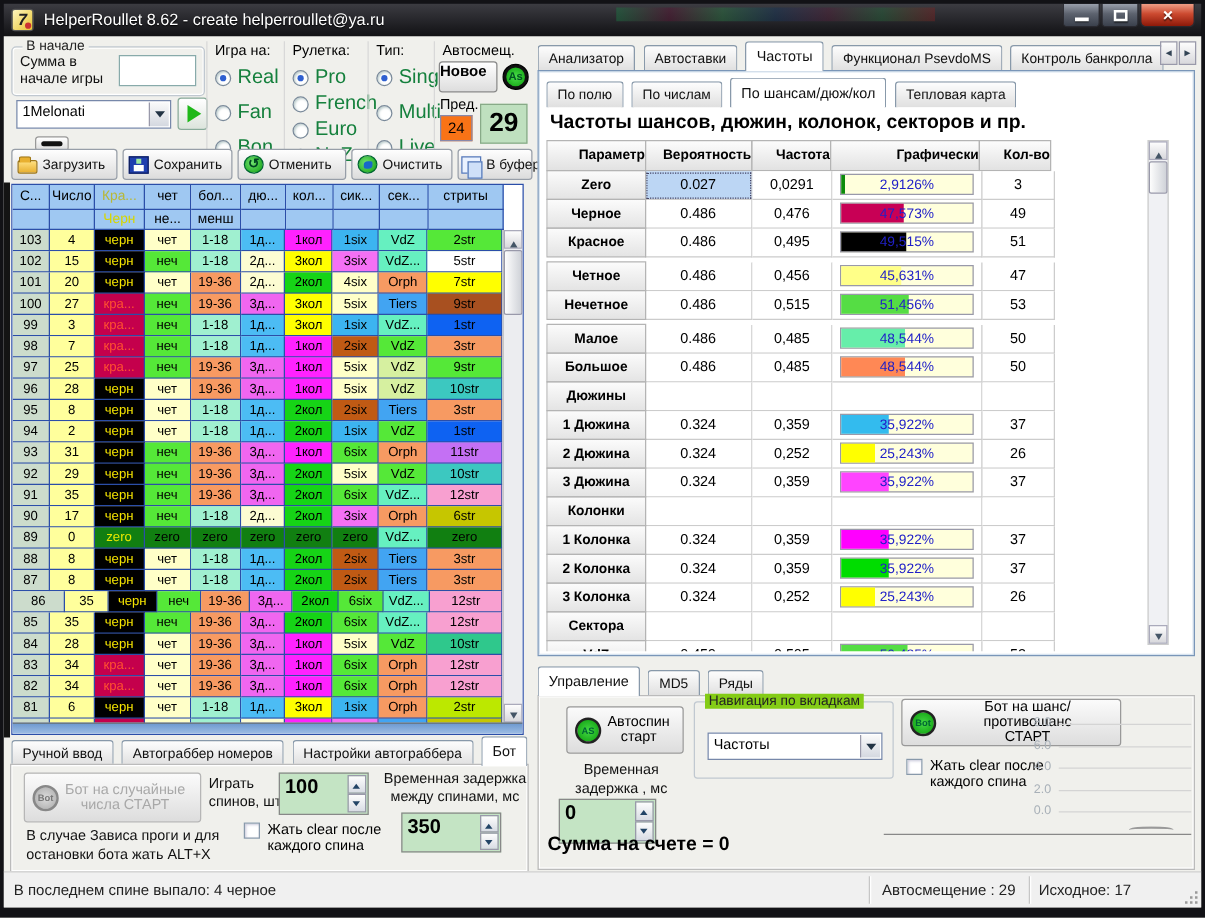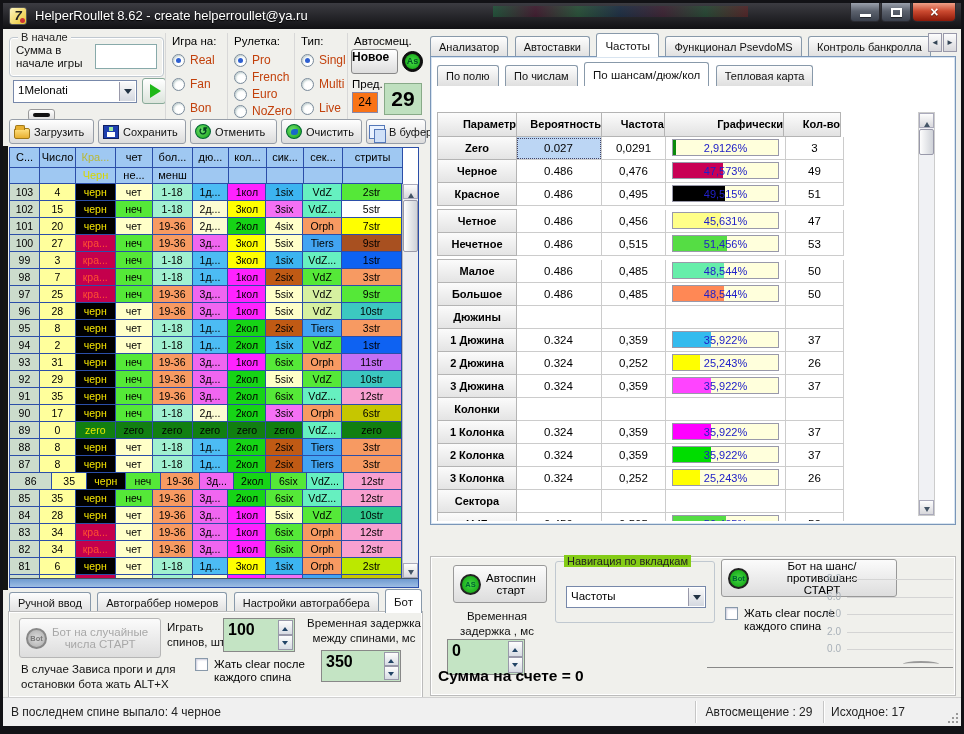--- a/index.html
+++ b/index.html
@@ -32,21 +32,21 @@
 .playbtn{position:absolute;left:139px;top:49px;width:24px;height:26px;background:linear-gradient(#fff,#dce4dc);border:1px solid #8a9;border-radius:3px}
 .playbtn i{position:absolute;left:7px;top:5px;width:0;height:0;border:7px solid transparent;border-left:11px solid #1fb819}
 .dashbtn{position:absolute;left:25px;top:80px;width:27px;height:12px;background:linear-gradient(#fff,#ddd);border:1px solid #999;border-radius:3px}
 .dashbtn i{position:absolute;left:4px;top:3px;right:4px;height:4px;background:#111;border-radius:2px}
 .rgroup{position:absolute;top:4px;height:104px;border-left:1px groove #d8d8d8}
 .rg-label{font-size:11.5px;margin:2px 0 6px 6px}
 .ropt{display:flex;align-items:center;gap:5px;margin:0 0 10px 6px}
 .rg-tight .ropt{margin-bottom:3px}
 .rb{width:13px;height:13px;border-radius:50%;background:#fff;border:1px solid #7a8a9a;box-shadow:inset 1px 1px 2px #bcc;position:relative;flex:0 0 13px}
 .rb.sel::after{content:"";position:absolute;left:3px;top:3px;width:5px;height:5px;border-radius:50%;background:#2e5fd0}
-.rlbl{font-size:12px;color:#c2410c}
+.rlbl{font-size:16px;color:#15803d}
 .g-game{left:162px;width:62px}
 .g-roul{left:224px;width:67px}
 .g-type{left:291px;width:53px}
 .g-auto{left:344px;width:78px}
 .newbtn{position:absolute;left:3px;top:16px;width:47px;height:25px;background:linear-gradient(#fff,#ddd);border:1px solid #888;border-radius:3px;font-weight:bold;font-size:12px}
 .asicon{position:absolute;left:54px;top:18px;width:21px;height:21px;border-radius:50%;background:#111;border:1px solid #000}
 .asicon b{position:absolute;left:2px;top:2px;right:2px;bottom:2px;border-radius:50%;background:radial-gradient(#4ae04a,#0d9c0d);color:#093;font-size:9px;font-weight:bold;text-align:center;line-height:15px;color:#052}
 .prevlbl{position:absolute;left:4px;top:45px;font-size:11.5px}
 .box24{position:absolute;left:4px;top:59px;width:26px;height:21px;background:#f97316;border:1px solid #88a;font-size:12px;text-align:center;line-height:19px}
 .box29{position:absolute;left:36px;top:50px;width:38px;height:32px;background:#bfe0bf;border:1px solid #8a8;font-size:21px;font-weight:bold;text-align:center;line-height:30px}
@@ -628,20 +628,21 @@
     <div class="rtab-arrow" style="left:925px">◄</div>
     <div class="rtab-arrow" style="left:940px">►</div>
 
     <div class="rpanel">
       <div class="subtabs">
         <div class="tab">По полю</div>
         <div class="tab">По числам</div>
         <div class="tab active">По шансам/дюж/кол</div>
         <div class="tab">Тепловая карта</div>
       </div>
+      <div class="ftitle">Частоты шансов, дюжин, колонок, секторов и пр.</div>
       <div class="freqtable">
         <div class="fhead">
           <div class="fh" style="width:80px">Параметр</div>
           <div class="fh" style="width:86px">Вероятность</div>
           <div class="fh" style="width:64px">Частота</div>
           <div class="fh" style="width:120px">Графически</div>
           <div class="fh" style="width:58px">Кол-во</div>
         </div>
         <div id="freq-rows">
             <div class="frow">
@@ -909,20 +910,25 @@
       <div class="cbrow" style="left:186px;top:46px;width:116px">
         <div class="cb"></div>
         <div>Жать clear после каждого спина</div>
       </div>
       <div class="hint" style="left:12px;top:50px;width:172px">
         <div>В случае Зависа проги и для</div>
           <div>остановки бота жать ALT+X</div>
       </div>
     </div>
 
+    <div class="brtabs">
+      <div class="tab active">Управление</div>
+      <div class="tab">MD5</div>
+      <div class="tab">Ряды</div>
+    </div>
     <div class="brpanel">
       <div class="botbtn" style="left:22px;top:8px;width:94px;height:38px">
         <span class="ic-bot">AS</span>
         <span><span>Автоспин</span><br><span>старт</span></span>
       </div>
       <div class="hint" style="left:14px;top:52px;width:104px;text-align:center">
         <div>Временная</div>
           <div>задержка , мс</div>
       </div>
       <div class="spinner" style="left:16px;top:82px;width:78px;height:36px">

